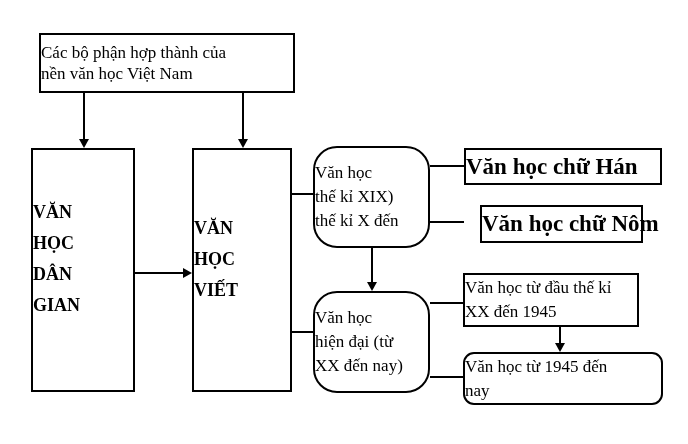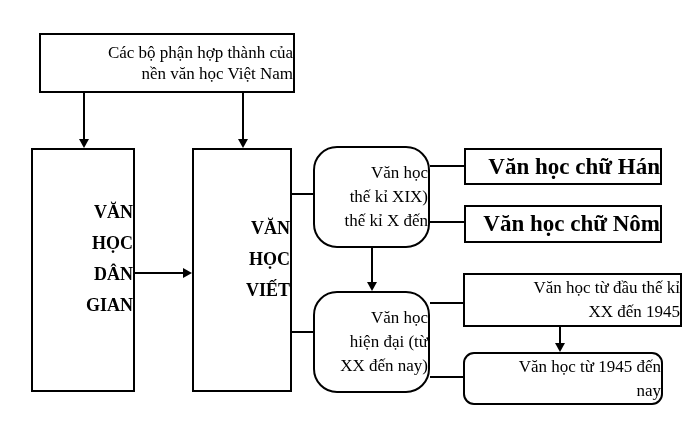--- a/index.html
+++ b/index.html
@@ -16,41 +16,41 @@
     color: #000000;
     overflow: hidden;
   }
   .box {
     position: absolute;
     box-sizing: border-box;
     border: 2px solid #000000;
     background: #ffffff;
     display: flex;
     flex-direction: column;
-    align-items: flex-end;
+    align-items: flex-start;
     justify-content: center;
     text-align: center;
   }
   .box div { white-space: nowrap; }
 
   
   .root-box   { left: 39px;  top: 33px;  width: 256px; height: 60px;
                 font-size: 17px; line-height: 21px; }
   .tall-box   { font-weight: bold; font-size: 18px; line-height: 31px;
                 padding-bottom: 22px; }
   .dangian    { left: 31px;  top: 148px; width: 104px; height: 244px; }
   .viet       { left: 192px; top: 148px; width: 100px; height: 244px; }
   .mid-box    { font-size: 17px; line-height: 24px; border-radius: 24px; }
   .trungdai   { left: 313px; top: 146px; width: 117px; height: 102px; }
   .hiendai    { left: 313px; top: 291px; width: 117px; height: 102px; }
   .small-box  { font-size: 23px; line-height: 22px; font-weight: bold; }
   .chuhan     { left: 464px; top: 148px; width: 198px; height: 37px; }
-  .chunom     { left: 464px; top: 205px; width: 198px; height: 38px; }
+  .chunom     { left: 480px; top: 205px; width: 163px; height: 38px; }
   .wide-box   { font-size: 17px; line-height: 24px; }
-  .xx1945     { left: 463px; top: 273px; width: 219px; height: 54px; }
+  .xx1945     { left: 463px; top: 273px; width: 176px; height: 54px; }
   .nay1945    { left: 463px; top: 352px; width: 200px; height: 53px; border-radius: 11px; }
 
   
   .hline { position: absolute; height: 2px; background: #000000; }
   .vline { position: absolute; width: 2px;  background: #000000; }
 
   .v-root-dangian { left: 83px;  top: 93px;  height: 48px; }
   .v-root-viet    { left: 242px; top: 93px;  height: 48px; }
   .h-dangian-viet { left: 135px; top: 272px; width: 49px;  }
   .h-viet-trungdai{ left: 292px; top: 193px; width: 21px;  }

